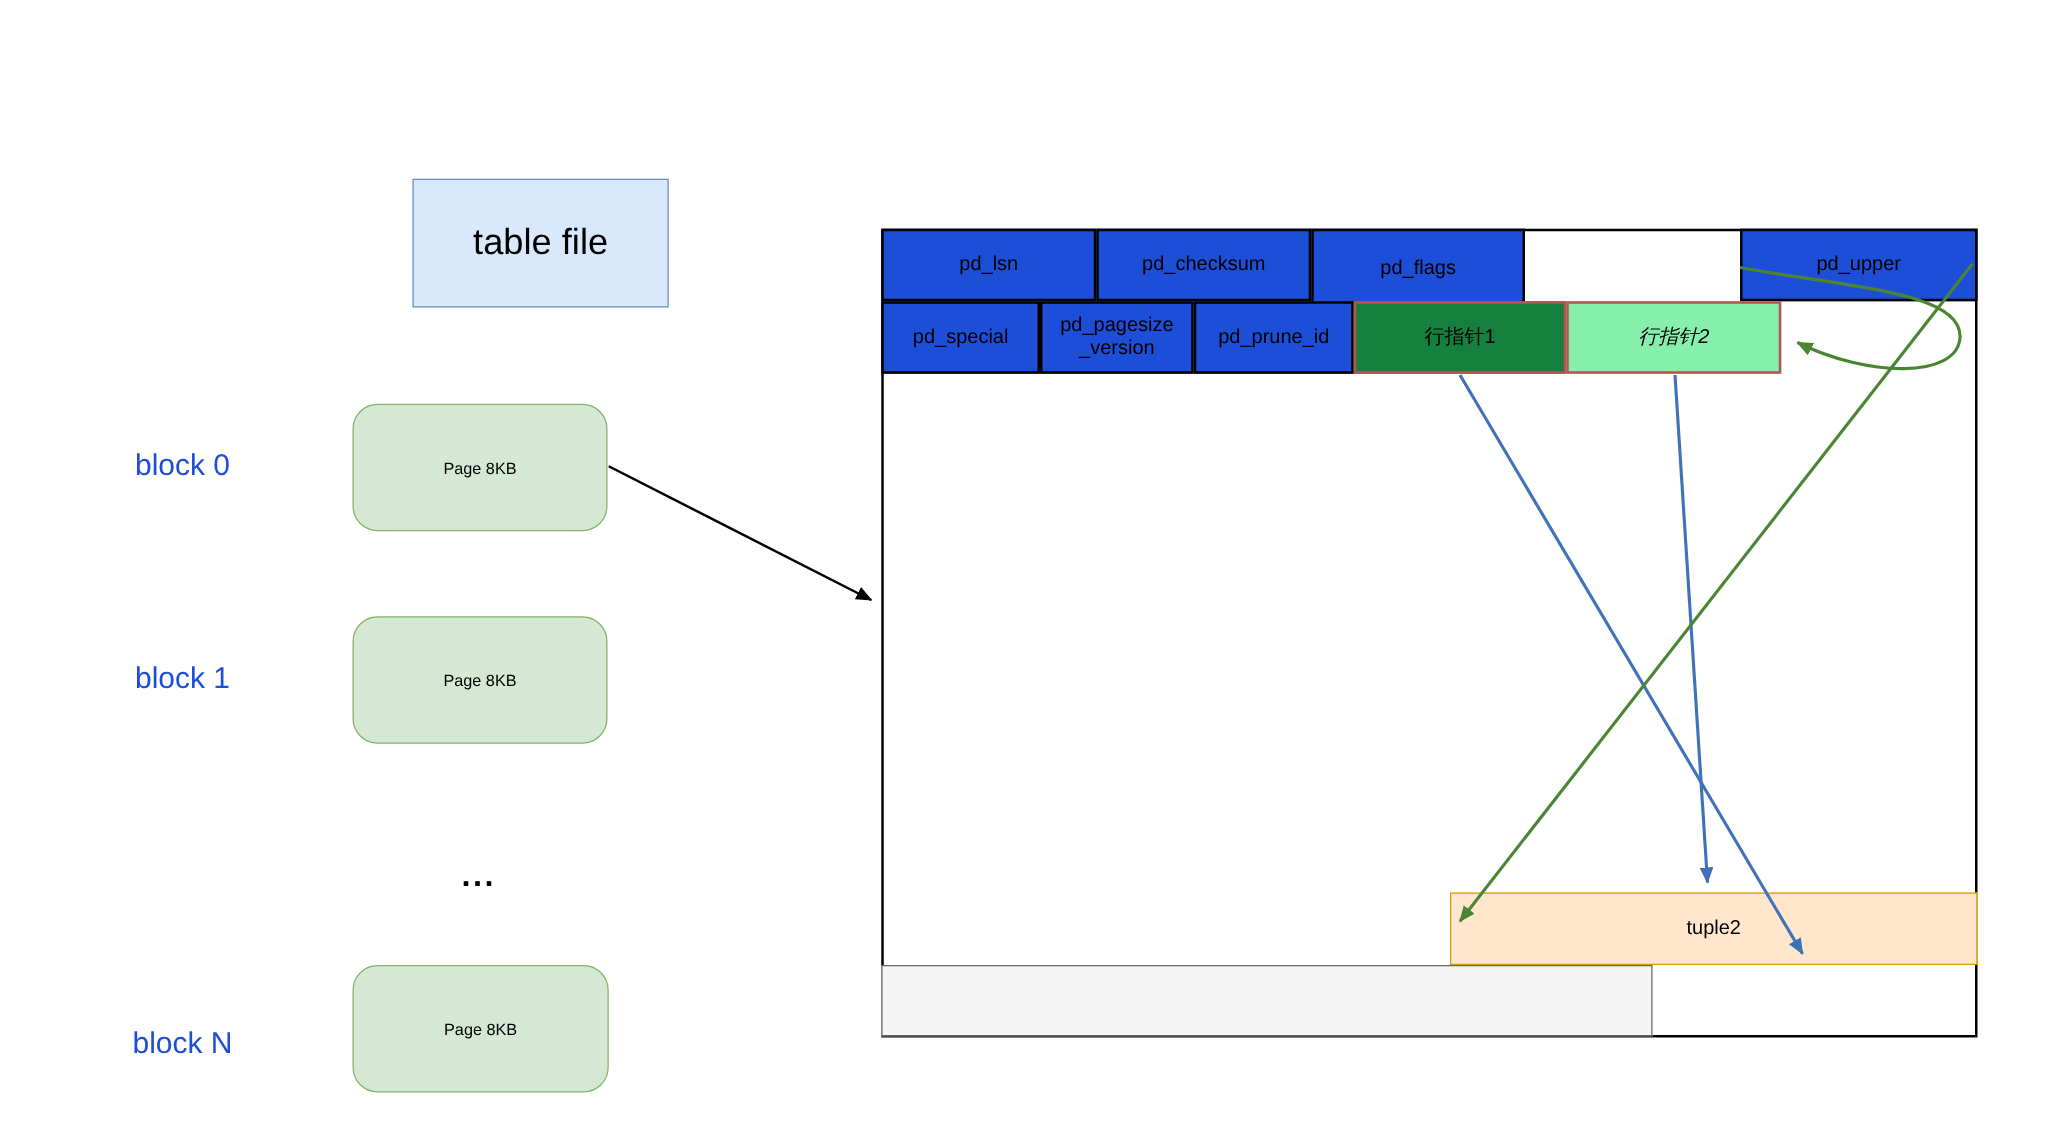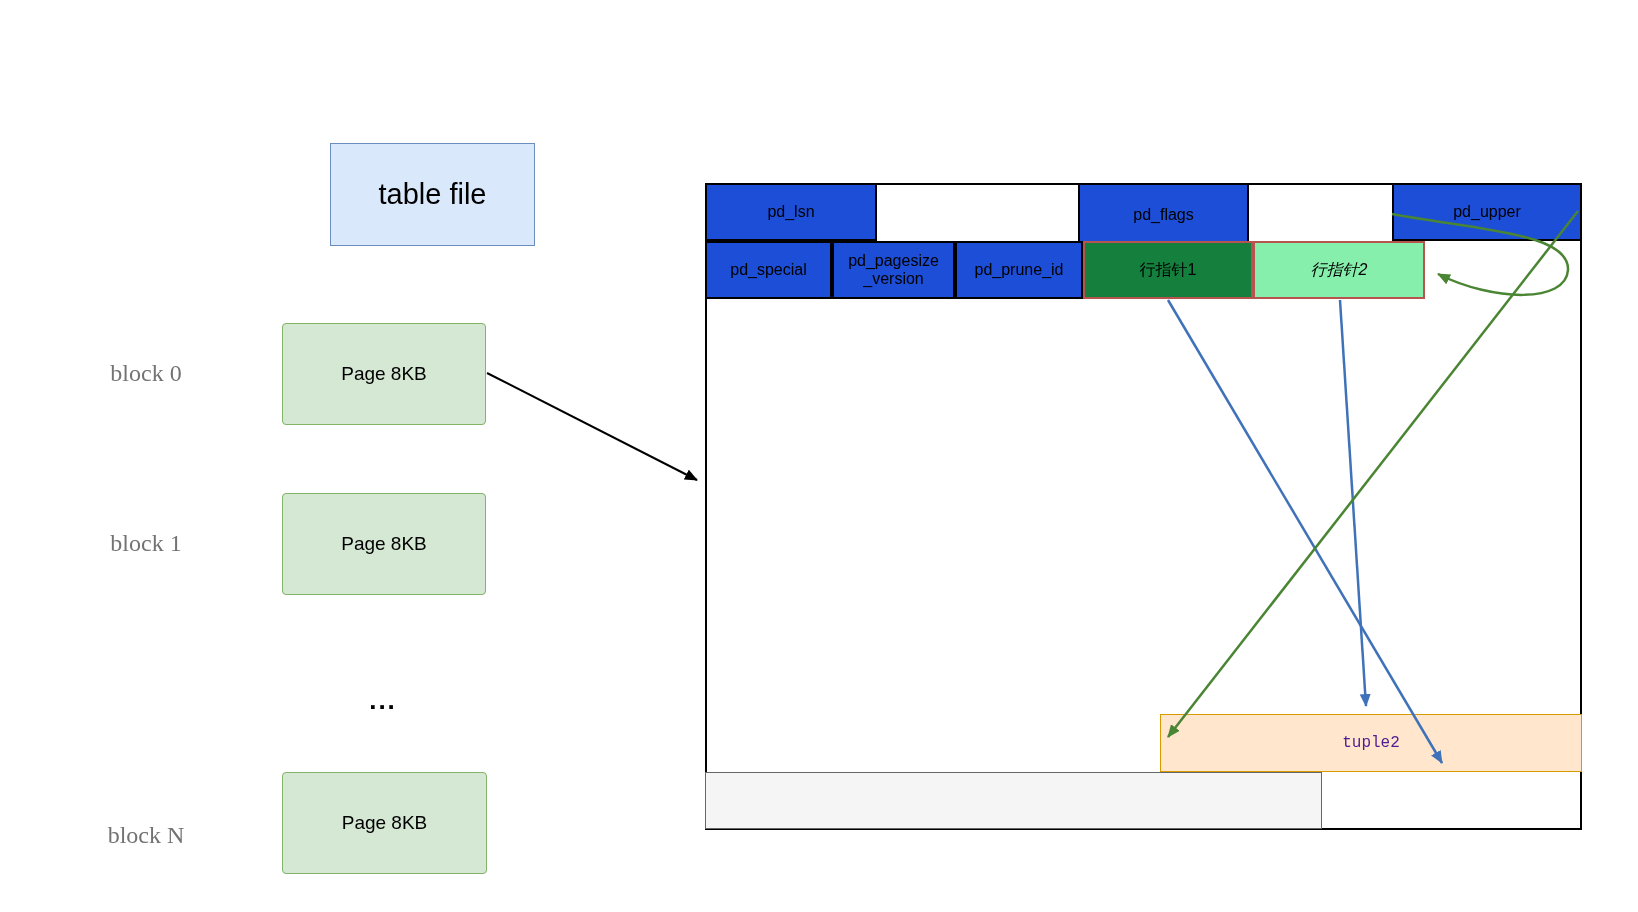--- a/index.html
+++ b/index.html
@@ -10,32 +10,32 @@
     font-family:"Liberation Sans","DejaVu Sans",sans-serif;
     overflow:hidden;
   }
   .abs{position:absolute;box-sizing:border-box;}
   .center{display:flex;align-items:center;justify-content:center;text-align:center;}
   
   .table-file{
     border:1px solid; font-size:29px; color:#000;margin-left:48px;
   }
   .block-box{
-    border:1px solid; border-radius:4px; font-size:19px; color:#000;
+    border:1px solid; border-radius:20px; font-size:13px; color:#000;
   }
-  .block-label{font-size:24px;color:#737373;font-family:Liberation Serif, serif;}
+  .block-label{font-size:24px;color:#1d4ed8;}
   .dots{font-size:26px;font-weight:700;letter-spacing:2px;color:#000;}
   
   .page-rect{border:2px solid;background:#fff;}
   .cell{
     border:2px solid; background:#1d4ed8;
     font-size:16px; color:#000; line-height:1.15;
   }
   .cell.red{border-width:2px;}
-  .tuple{border:1px solid; font-size:16px; color:#4c1d95;font-family:Liberation Mono, monospace;}
+  .tuple{border:1px solid; font-size:16px; color:#000000;}
   .grayband{border:1px solid;}
   svg.overlay{position:absolute;left:0;top:0;pointer-events:none;}
   .two-line span{display:block;}
 </style>
 </head>
 <body>
 
 <div id="canvas">
 
   <div class="abs center table-file" style="left: 282px; top: 143px; width: 205px; height: 103px; background-color: rgb(218, 232, 252); border-color: rgb(108, 142, 191);">
@@ -57,21 +57,24 @@
   <div class="abs center block-label" style="left:76px;top:815px;width:140px;height:40px;">block N</div>
   <div class="abs center block-box" style="left: 282px; top: 772px; width: 205px; height: 102px; background-color: rgb(213, 232, 212); border-color: rgb(130, 179, 102);">
     <span>Page 8KB</span>
   </div>
 
   <div class="abs page-rect" style="left: 705px; top: 183px; width: 877px; height: 647px; border-color: rgb(0, 0, 0);"></div>
 
   <div class="abs center cell" style="left: 705px; top: 183px; width: 172px; height: 58px; border-color: rgb(0, 0, 0);">
     <span>pd_lsn</span>
   </div>
-  <div class="abs center cell" style="left: 1078px; top: 183px; width: 171px; height: 64px; border-color: rgb(0, 0, 0);">
+  <div class="abs center cell" style="left: 877px; top: 183px; width: 172px; height: 58px; border-color: rgb(0, 0, 0);">
+    <span>pd_checksum</span>
+  </div>
+  <div class="abs center cell" style="left: 1049px; top: 183px; width: 171px; height: 64px; border-color: rgb(0, 0, 0);">
     <span>pd_flags</span>
   </div>
   <div class="abs center cell" style="left: 1392px; top: 183px; width: 190px; height: 58px; border-color: rgb(0, 0, 0);">
     <span>pd_upper</span>
   </div>
 
   <div class="abs center cell" style="left: 705px; top: 241px; width: 127px; height: 58px; border-color: rgb(0, 0, 0);">
     <span>pd_special</span>
   </div>
   <div class="abs center cell two-line" style="left: 832px; top: 241px; width: 123px; height: 58px; border-color: rgb(0, 0, 0);">

